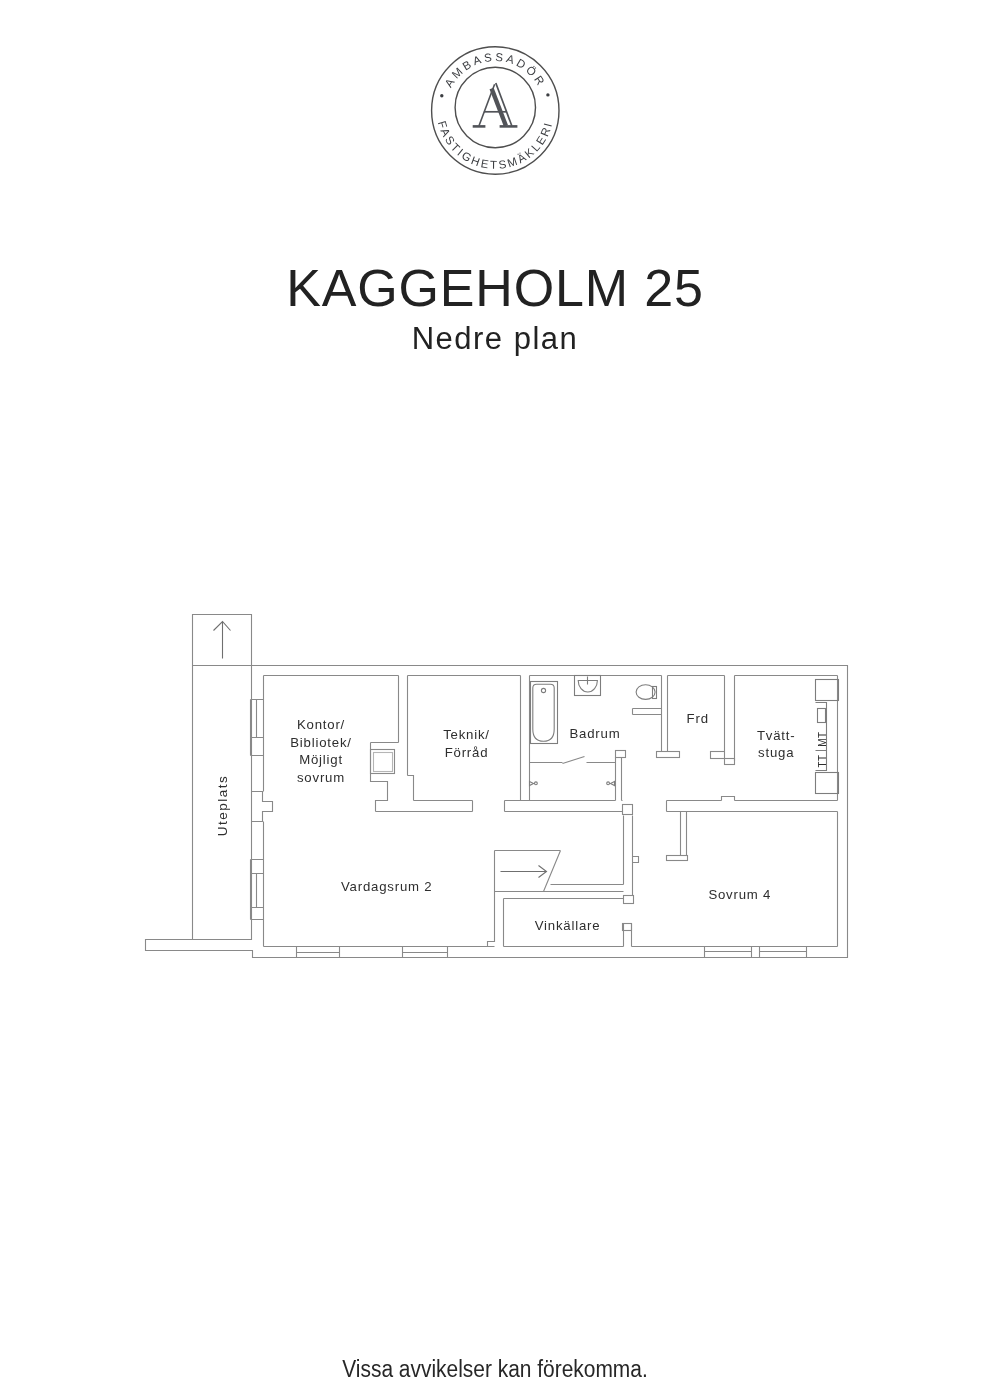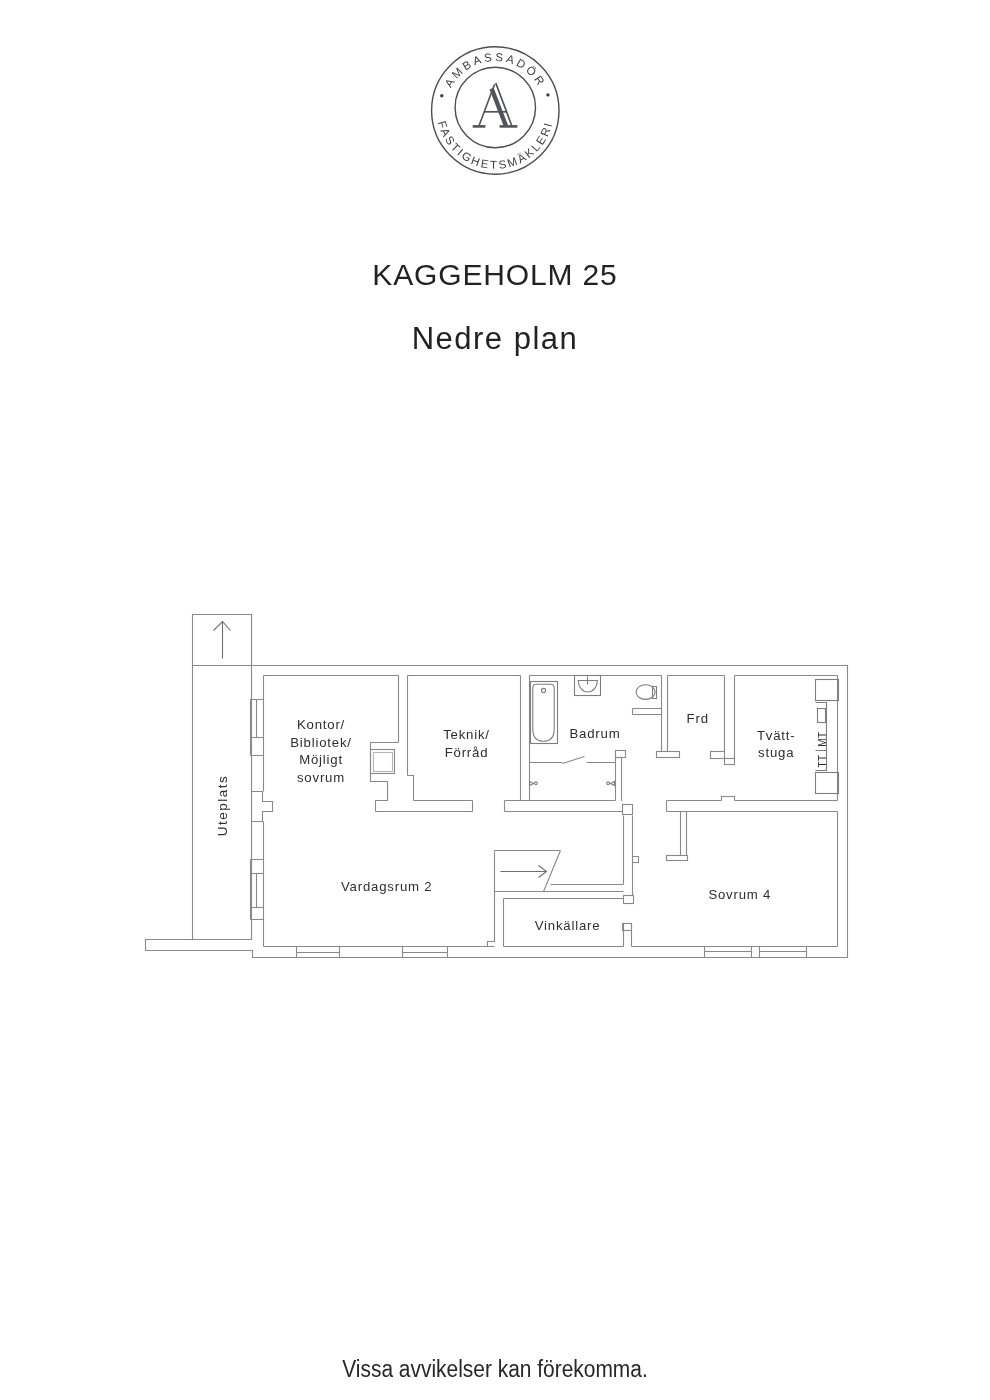--- a/index.html
+++ b/index.html
@@ -1,17 +1,17 @@
 <!DOCTYPE html>
 <html><head>
 <meta charset="utf-8">
 <style>
 html,body{margin:0;padding:0;background:#fff;}
 body{width:990px;height:1400px;position:relative;font-family:"Liberation Sans",sans-serif;}
-.title{position:absolute;left:0;top:258px;width:990px;text-align:center;font-size:30px;letter-spacing:0.85px;color:#222;}
+.title{position:absolute;left:0;top:258px;width:990px;text-align:center;font-size:52px;letter-spacing:0.85px;color:#222;}
 .subtitle{position:absolute;left:0;top:321px;width:990px;text-align:center;font-size:31px;letter-spacing:1.5px;color:#222;}
 .caption{position:absolute;left:0;top:1356px;width:990px;text-align:center;font-size:23px;letter-spacing:0;color:#272727;transform:scaleX(0.91);transform-origin:50% 50%;}
 svg{position:absolute;left:0;top:0;}
 </style>
 </head>
 <body>
 
 <svg id="logo" width="990" height="260" viewBox="0 0 990 260">
 
   <circle cx="495.3" cy="110.5" r="63.7" fill="none" stroke="#4e4e4e" stroke-width="1.4"></circle>

